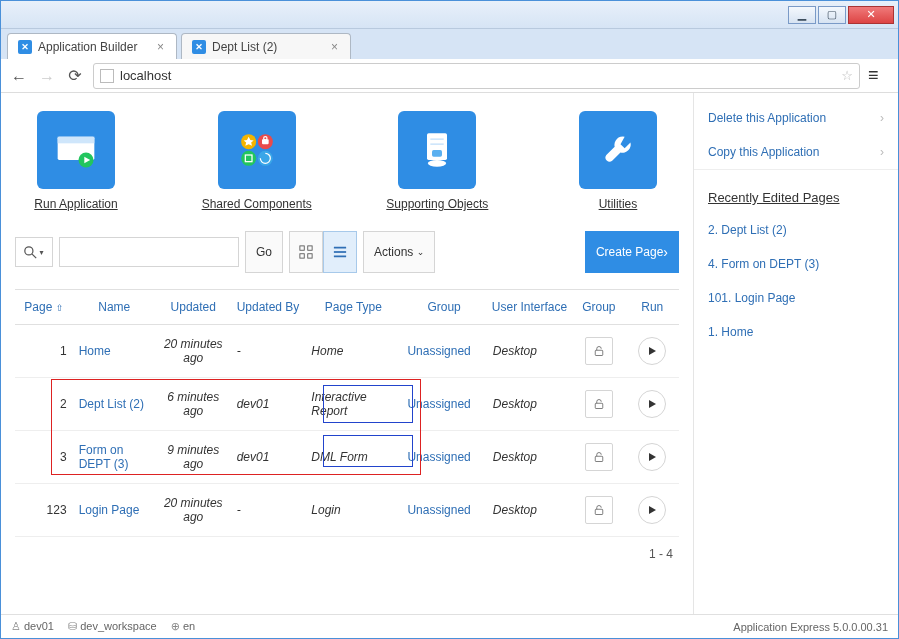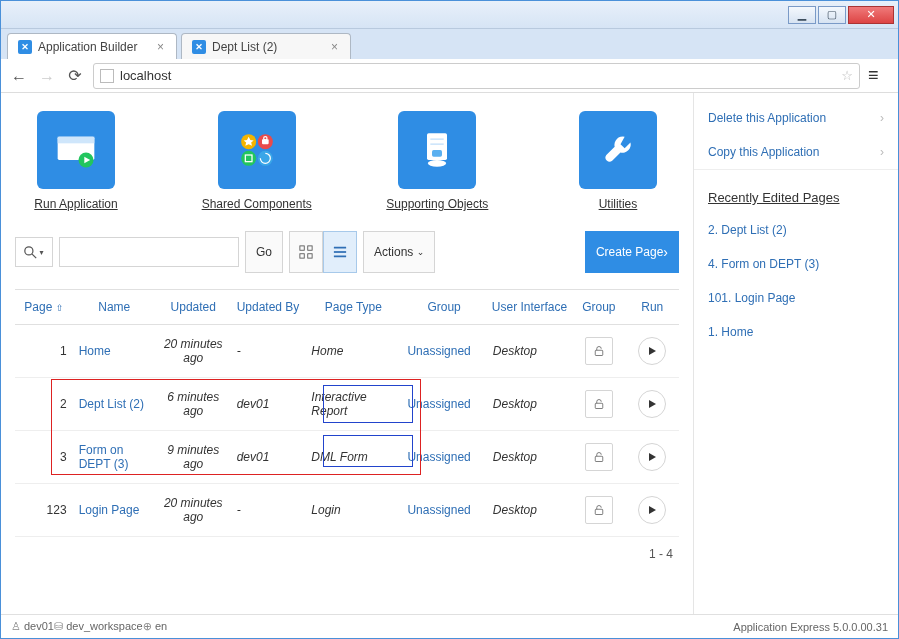--- a/index.html
+++ b/index.html
@@ -68,21 +68,21 @@
 
 .hl-red { position: absolute; border: 1px solid #d22; pointer-events: none; }
 .hl-blue { position: absolute; border: 1px solid #24c; pointer-events: none; }
 
 
 .side-item { padding: 10px 14px; color: #2f6fb5; font-size: 12px; cursor: pointer; display: flex; align-items: center; text-align: right; }
 .side-item .chv { margin-left: auto; color: #bbb; }
 .side-head { padding: 20px 14px 8px; font-size: 13px; color: #333; border-top: 1px solid #eee; text-decoration: underline; }
 
 
-.footer { height: 24px; border-top: 1px solid #e0e0e0; display: flex; align-items: center; padding: 0 10px; font-size: 11px; color: #666; }
+.footer { height: 24px; border-top: 1px solid #e0e0e0; display: flex; align-items: center; padding: 0 10px; font-size: 11px; color: #666; gap: 14px; }
 .footer .fspacer { flex: 1; }
 .footer .ficon { color: #888; }
 
 .tablewrap { position: relative; }
 </style>
 </head>
 <body>
 
 <div class="window">
 

